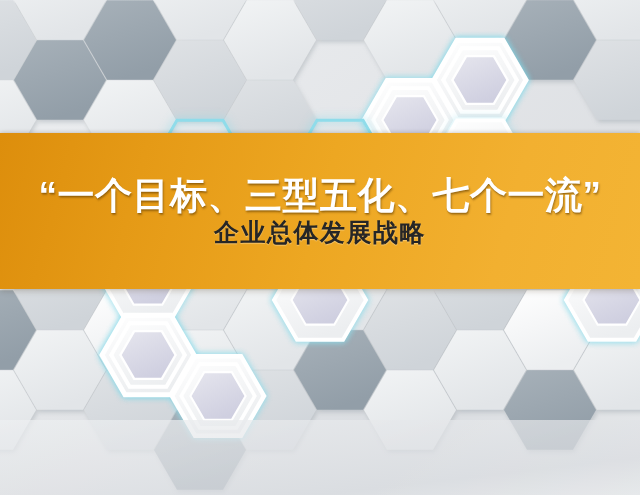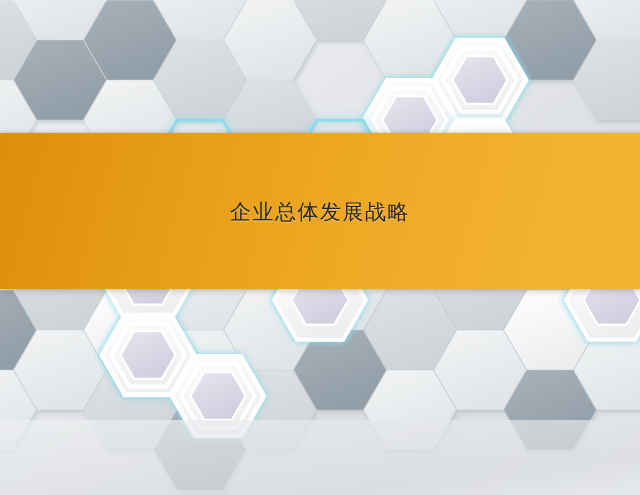--- a/index.html
+++ b/index.html
@@ -43,22 +43,22 @@
     font-size: 37px;
     font-weight: bold;
     letter-spacing: 0.5px;
     line-height: 1;
     margin: 0 0 6px 0;
     text-shadow: 1px 2px 2px rgba(90,55,0,0.45), 0 1px 0 rgba(120,75,0,0.25);
     white-space: nowrap;
   }
   #sub-title {
     color: #262626;
-    font-size: 21px;
-    font-weight: normal;
+    font-size: 25px;
+    font-weight: bold;
     letter-spacing: 1.5px;
     line-height: 1;
     margin: 0 0 0 0;
     text-shadow: 0 1px 1px rgba(255,225,170,0.55);
     white-space: nowrap;
   }
 </style>
 </head>
 <body>
 
@@ -239,16 +239,17 @@
       <use href="#hexShape" x="612" y="300" fill="url(#hexWhite)" stroke="#ffffff" stroke-width="4"></use>
       <g transform="translate(612,300) scale(0.62)">
         <use href="#hexShape" fill="url(#glowCore)" stroke="#ffffff" stroke-width="3.5"></use>
       </g>
     </g>
 
     <rect x="0" y="420" width="640" height="75" fill="url(#bgGrad)" opacity="0.72"></rect>
   </svg>
 
   <div id="title-band">
+    <div id="main-title">“一个目标、三型五化、七个一流”</div>
     <div id="sub-title">企业总体发展战略</div>
   </div>
 
 </div>
 
 </body></html>

